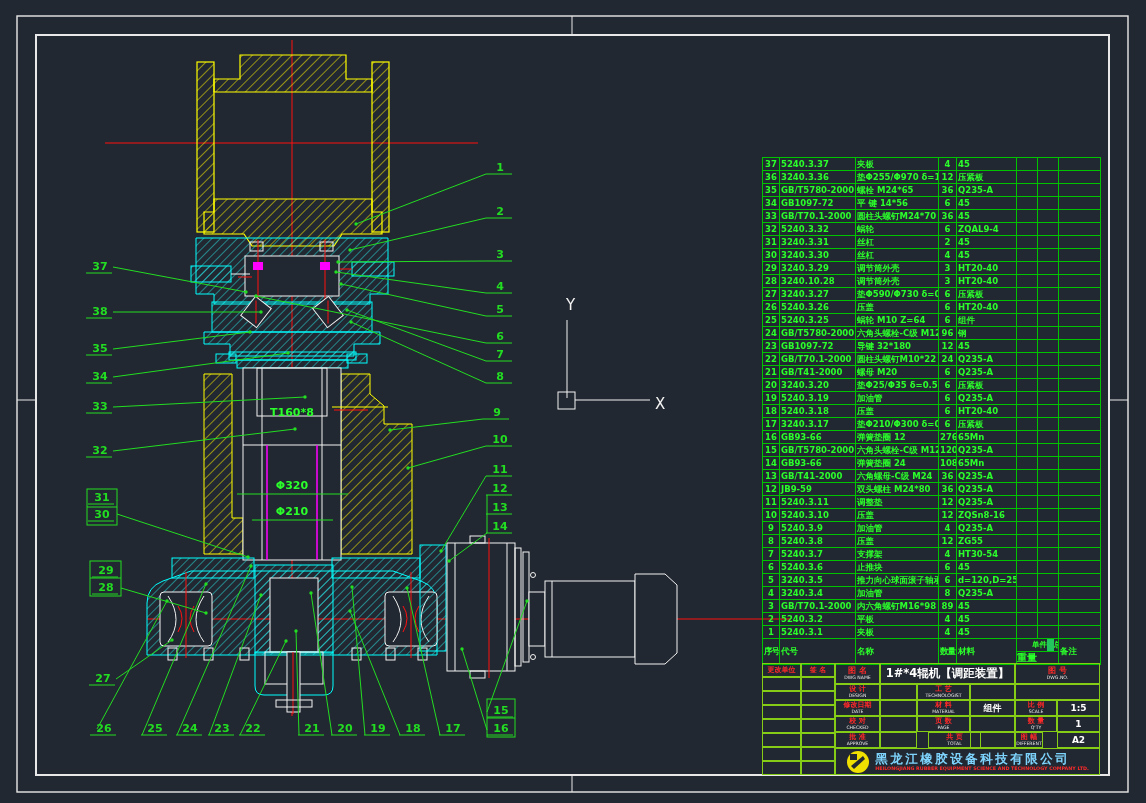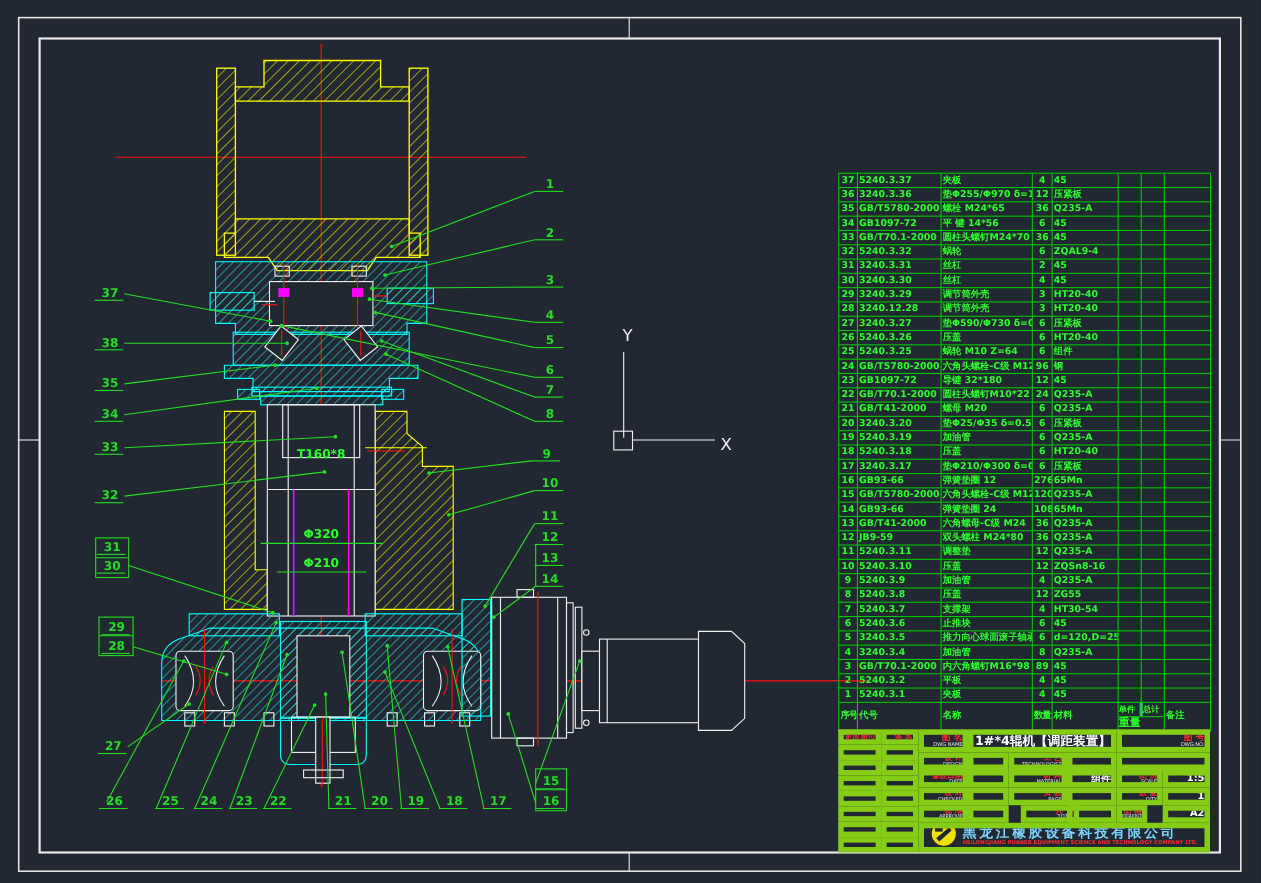--- a/index.html
+++ b/index.html
@@ -10,27 +10,27 @@
   #bom{position:absolute;left:762px;top:157px;width:338px;z-index:2;border-collapse:collapse;table-layout:fixed;}
   #bom td,#bom th{border:1px solid #00c400;color:#2bff2b;font-size:8.5px;font-weight:bold;
       padding:0 1px;height:12px;line-height:11px;white-space:nowrap;overflow:hidden;text-align:left;}
   #bom td.c{text-align:center;}
   #bom col.w-no{width:17px}#bom col.w-code{width:76px}#bom col.w-name{width:83px}
   #bom col.w-qty{width:18px}#bom col.w-mat{width:60px}#bom col.w-u{width:21px}
   #bom col.w-t{width:21px}#bom col.w-r{width:42px}
   .wcell{display:flex;flex-direction:column;height:100%;font-size:8px;}
   .wcell .top{display:flex;height:12px;border-bottom:1px solid #00c400;}
   .wcell .top span{flex:1;font-size:7.5px;line-height:11px;}
-  .wcell .top span:first-child{border-right:3px solid #22c55e;}
+  .wcell .top span:first-child{border-right:7px solid #22c55e;margin-left:15px;}
   .wcell .bot{flex:1;font-size:10px;line-height:12px;}
   .sq{font-size:8px;letter-spacing:-1px;}
   
   #tblock{position:absolute;left:762px;top:663px;width:338px;height:112px;z-index:2;}
-  .cell{position:absolute;border:5px solid #84cc16;box-sizing:border-box;display:flex;
-        flex-direction:column;align-items:flex-end;justify-content:center;overflow:hidden;}
+  .cell{position:absolute;border:1px solid #84cc16;box-sizing:border-box;display:flex;
+        flex-direction:column;align-items:center;justify-content:center;overflow:hidden;}
   .rl{color:#ff2a2a;font-size:7px;font-weight:bold;line-height:8px;white-space:nowrap;}
   .we{color:#e8e8e8;font-size:4.6px;line-height:6px;white-space:nowrap;}
   .val{color:#ffffff;font-size:9px;font-weight:bold;white-space:nowrap;}
   .ttl{color:#ffffff;font-size:11.5px;font-weight:bold;white-space:nowrap;}
   #company{flex-direction:row;gap:5px;}
   .cn{color:#7dd3fc;font-size:12.5px;font-weight:bold;letter-spacing:2.5px;line-height:14px;white-space:nowrap;}
   .en{color:#ff2a2a;font-size:4.8px;font-weight:bold;line-height:6px;white-space:nowrap;}
 </style>
 </head>
 <body>
@@ -430,21 +430,21 @@
           <td>3240.3.29</td>
           <td>调节筒外壳</td>
           <td class="c">3</td>
           <td>HT20-40</td>
           <td class="c"></td>
           <td class="c"></td>
           <td></td>
         </tr>
         <tr>
           <td class="c">28</td>
-          <td>3240.12.28</td>
+          <td>3240.10.28</td>
           <td>调节筒外壳</td>
           <td class="c">3</td>
           <td>HT20-40</td>
           <td class="c"></td>
           <td class="c"></td>
           <td></td>
         </tr>
         <tr>
           <td class="c">27</td>
           <td>3240.3.27</td>

